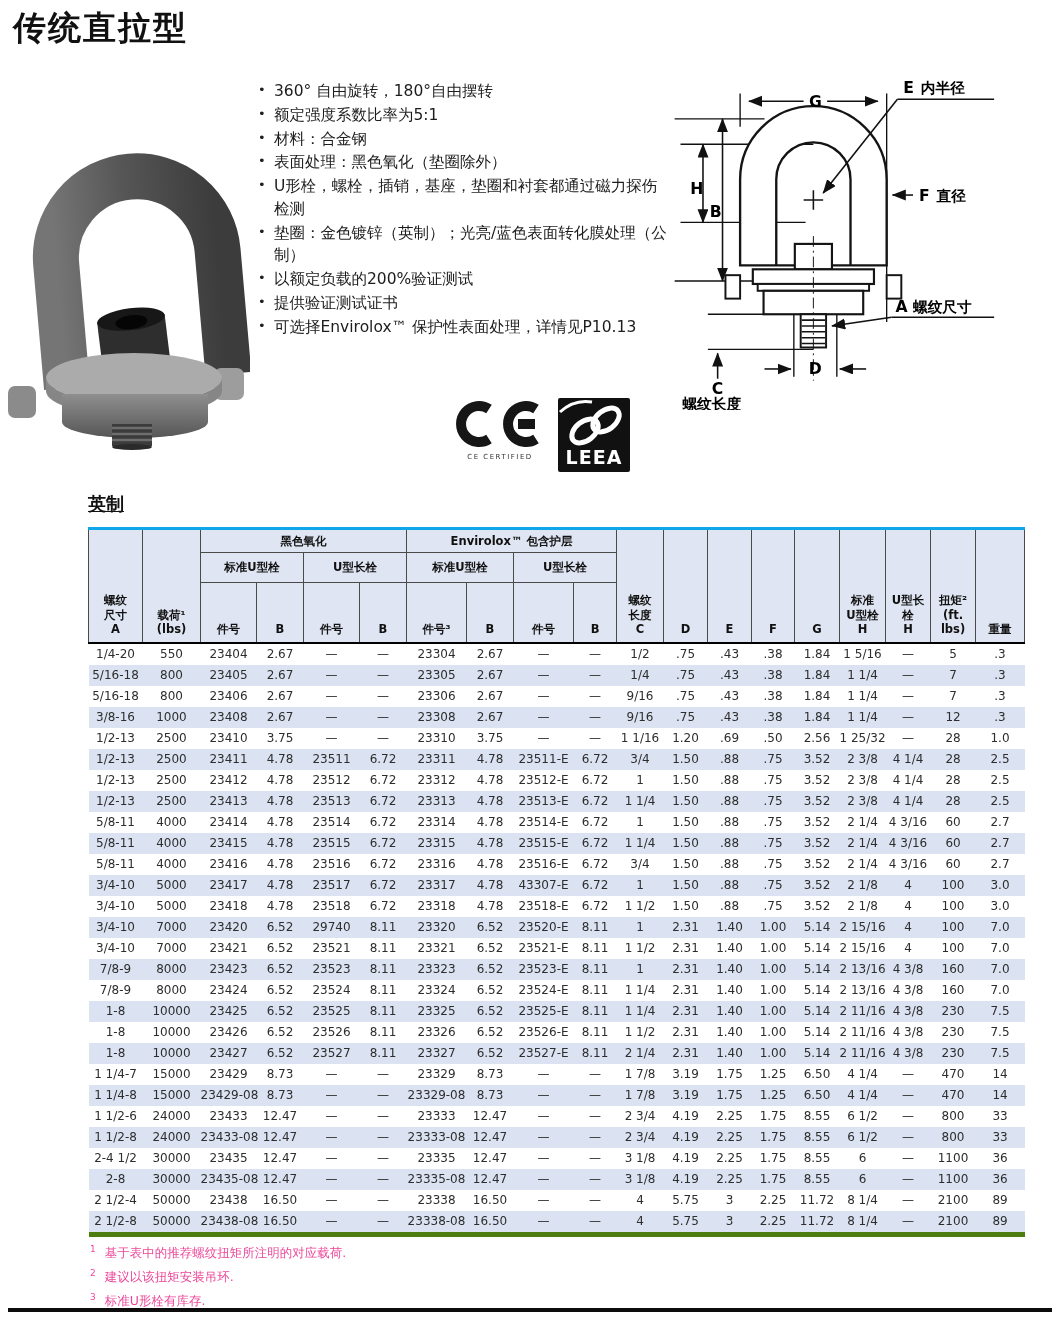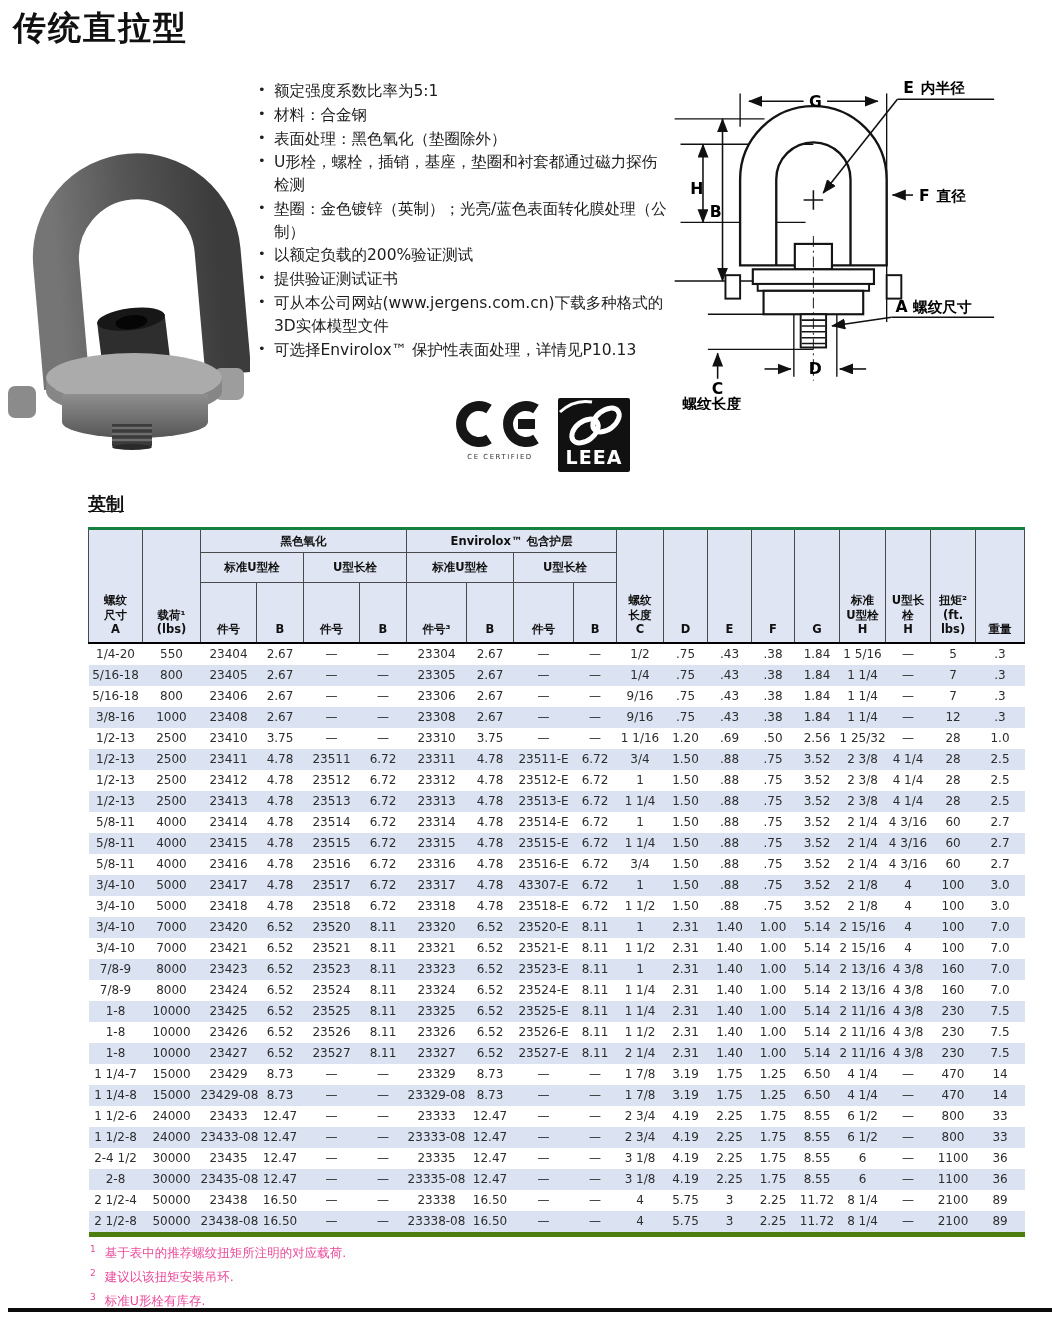--- a/index.html
+++ b/index.html
@@ -20,21 +20,21 @@
   .diagram-wrap{position:absolute;left:650px;top:70px;width:402px;height:340px;}
   .certs{position:absolute;left:452px;top:398px;width:185px;height:84px;display:flex;gap:10px;}
   .unit-label{position:absolute;left:88px;top:492px;font-size:18px;font-weight:bold;color:#111;text-decoration:underline;}
   table.spec{
     position:absolute;left:88px;top:527px;width:936px;border-collapse:collapse;table-layout:fixed;
   }
   table.spec thead th{
     background:#dfe5f2;border:1px solid #4a4a4a;font-size:11.5px;font-weight:bold;
     line-height:1.25;white-space:pre-line;color:#111;padding:2px 0;vertical-align:middle;
   }
-  table.spec thead tr:first-child th{border-top:3px solid #15803d;margin-top:44px;}
+  table.spec thead tr:first-child th{border-top:3px solid #0ea5e9;margin-top:44px;}
   table.spec thead th.tall{vertical-align:bottom;padding-bottom:5px;}
   table.spec thead{border-bottom:2.5px solid #000;}
   table.spec tbody{border-bottom:5px solid #4d7c0f;}
   table.spec td{
     font-size:12px;text-align:center;height:21px;padding:0;color:#2d2d2d;
     white-space:nowrap;border:none;
   }
   table.spec tr.stripe td{background:#dbe3f2;}
   .footnotes{position:absolute;left:90px;top:1244px;font-size:12.5px;color:#ec4899;}
   .footnotes .fn{margin-bottom:6px;}
@@ -76,28 +76,28 @@
     <path d="M46,306 a88 25 0 0 0 176,0 l0,13 a88 25 0 0 1 -176,0 z" fill="#868686"></path>
     <path d="M62,322 h146 v28 a73 16 0 0 1 -146,0 z" fill="url(#baseg)"></path>
     <rect x="112" y="352" width="40" height="22" fill="#3b3b3b"></rect>
     <path d="M112,356 h40 M112,362 h40 M112,368 h40" stroke="#6e6e6e" stroke-width="2.5"></path>
     <ellipse cx="132" cy="375" rx="20" ry="3" fill="#2a2a2a"></ellipse>
   </svg>
 </div>
 
 <div class="features">
   <ul>
+      <li>360° 自由旋转，180°自由摆转</li>
       <li>额定强度系数比率为5:1</li>
       <li>材料：合金钢</li>
       <li>表面处理：黑色氧化（垫圈除外）</li>
       <li>U形栓，螺栓，插销，基座，垫圈和衬套都通过磁力探伤检测</li>
       <li>垫圈：金色镀锌（英制）；光亮/蓝色表面转化膜处理（公制）</li>
       <li>以额定负载的200%验证测试</li>
       <li>提供验证测试证书</li>
-      <li>可从本公司网站(www.jergens.com.cn)下载多种格式的3D实体模型文件</li>
       <li>可选择Envirolox™ 保护性表面处理，详情见P10.13</li>
     </ul>
 </div>
 
 <div class="diagram-wrap">
   <svg width="402" height="340" viewBox="0 0 397 348">
     <defs>
       <marker id="arr" orient="auto-start-reverse" markerWidth="11" markerHeight="9" refX="8.5" refY="3.5">
         <path d="M0,0 L9,3.5 L0,7 Z" fill="#111"></path>
       </marker>
@@ -517,21 +517,21 @@
         <td>2 1/8</td>
         <td>4</td>
         <td>100</td>
         <td>3.0</td>
       </tr>
       <tr class="stripe">
         <td>3/4-10</td>
         <td>7000</td>
         <td>23420</td>
         <td>6.52</td>
-        <td>23520</td>
+        <td>29740</td>
         <td>8.11</td>
         <td>23320</td>
         <td>6.52</td>
         <td>23520-E</td>
         <td>8.11</td>
         <td>1</td>
         <td>2.31</td>
         <td>1.40</td>
         <td>1.00</td>
         <td>5.14</td>

